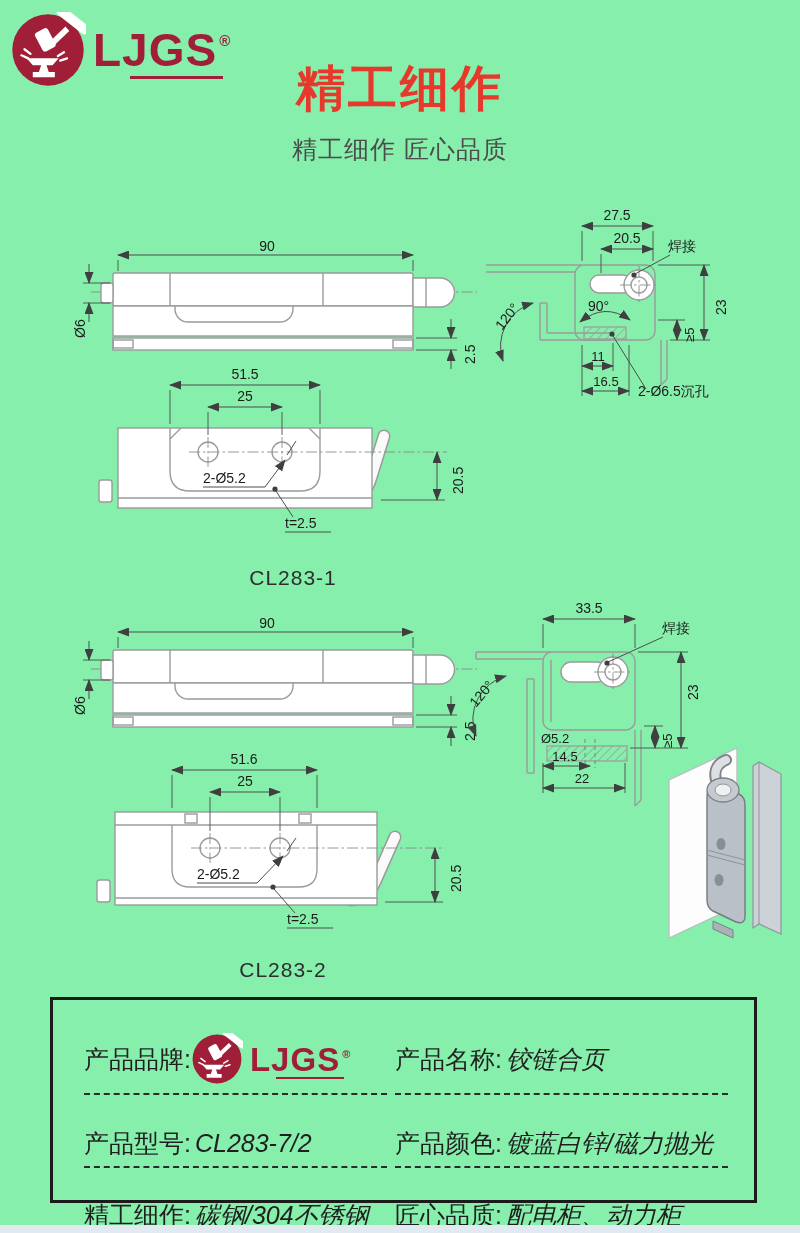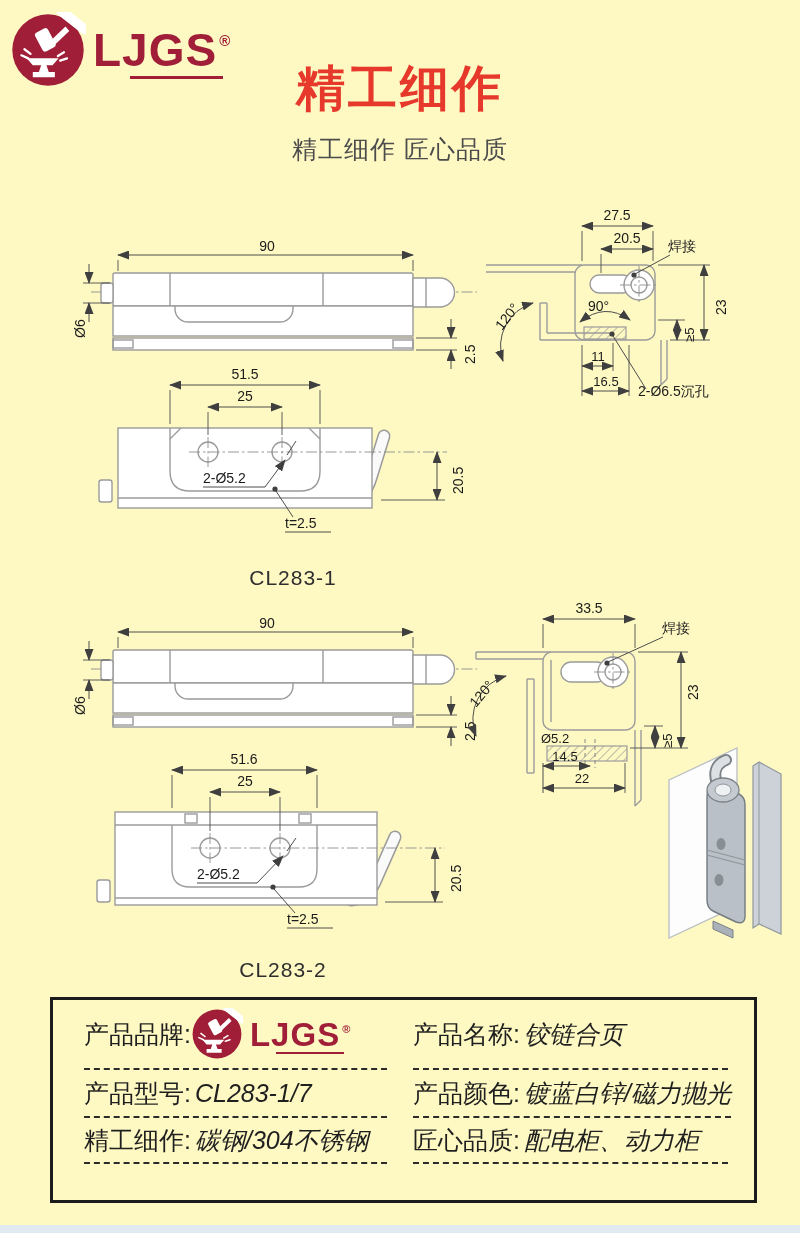--- a/index.html
+++ b/index.html
@@ -1,17 +1,17 @@
 <!DOCTYPE html>
 <html><head>
 <meta charset="utf-8">
 <style>
   html,body { margin:0; padding:0; background:#ffffff; }
   .page {
-    position:relative; width:800px; height:1233px; background:#fef9c3;
+    position:relative; width:800px; height:1233px; background:#86efac;
     overflow:hidden; font-family:"Liberation Sans", sans-serif; color:#1f1f1f;
   }
   
   .logo { display:flex; align-items:center; gap:7px; }
   .logo.hdr { position:absolute; left:10px; top:12px; }
   .logo .mark { width:76px; height:76px; }
   .wordwrap { position:relative; line-height:1; }
   .word { font-weight:bold; font-size:46px; color:#A01E37; letter-spacing:1px; }
   .reg  { font-weight:bold; font-size:15px; color:#A01E37; position:relative; top:-20px; left:2px; }
   .underline { position:absolute; left:27%; right:4%; bottom:-6px; height:3px; background:#A01E37; }
@@ -34,21 +34,21 @@
   .hid  { stroke:#7d7d7d; stroke-width:0.9; fill:none; stroke-dasharray:4 3; }
   .hooko { stroke:#9b9b9b; stroke-width:13; fill:none; stroke-linecap:round; stroke-linejoin:round; }
   .hooki { stroke:#fafafa; stroke-width:10; fill:none; stroke-linecap:round; stroke-linejoin:round; }
   text.dt { font-family:"Liberation Sans", sans-serif; font-size:14px; fill:#1b1b1b; }
   text.dts { font-family:"Liberation Sans", sans-serif; font-size:13px; fill:#1b1b1b; }
   .model-label { position:absolute; width:200px; text-align:center; font-size:21px;
                  letter-spacing:1px; color:#2e2e2e; }
   
   .spec-table { position:absolute; left:50px; top:997px; width:707px; height:206px;
                 border:3px solid #1b1b1b; box-sizing:border-box; padding:0 26px 0 31px; }
-  .spec-row { display:flex; gap:26px; }
+  .spec-row { display:flex; gap:8px;margin-top:25px; }
   .row1 { height:70px; } .row2 { height:48px; } .row3 { height:46px; }
   .spec-cell { display:flex; align-items:center; box-sizing:border-box;
                border-bottom:2.5px dashed #2b2b2b; font-size:25px; white-space:nowrap; }
   .cell-l { flex:0 0 303px; } .cell-r { flex:1 1 auto; }
   .spec-label { color:#1f1f1f; }
   .spec-value { color:#1f1f1f; margin-left:4px;font-style:italic; }
   .bottom-strip { position:absolute; left:0; top:1225px; width:800px; height:8px; background:#e2eaf1; }
 </style>
 </head>
 <body>
@@ -404,21 +404,21 @@
         </div>
       </div>
       <div class="spec-cell cell-r">
         <span class="spec-label">产品名称:</span>
         <span class="spec-value">铰链合页</span>
       </div>
     </div>
     <div class="spec-row row2">
       <div class="spec-cell cell-l">
         <span class="spec-label">产品型号:</span>
-        <span class="spec-value">CL283-1/7</span>
+        <span class="spec-value">CL283-7/2</span>
       </div>
       <div class="spec-cell cell-r">
         <span class="spec-label">产品颜色:</span>
         <span class="spec-value">镀蓝白锌/磁力抛光</span>
       </div>
     </div>
     <div class="spec-row row3">
       <div class="spec-cell cell-l">
         <span class="spec-label">精工细作:</span>
         <span class="spec-value">碳钢/304不锈钢</span>

